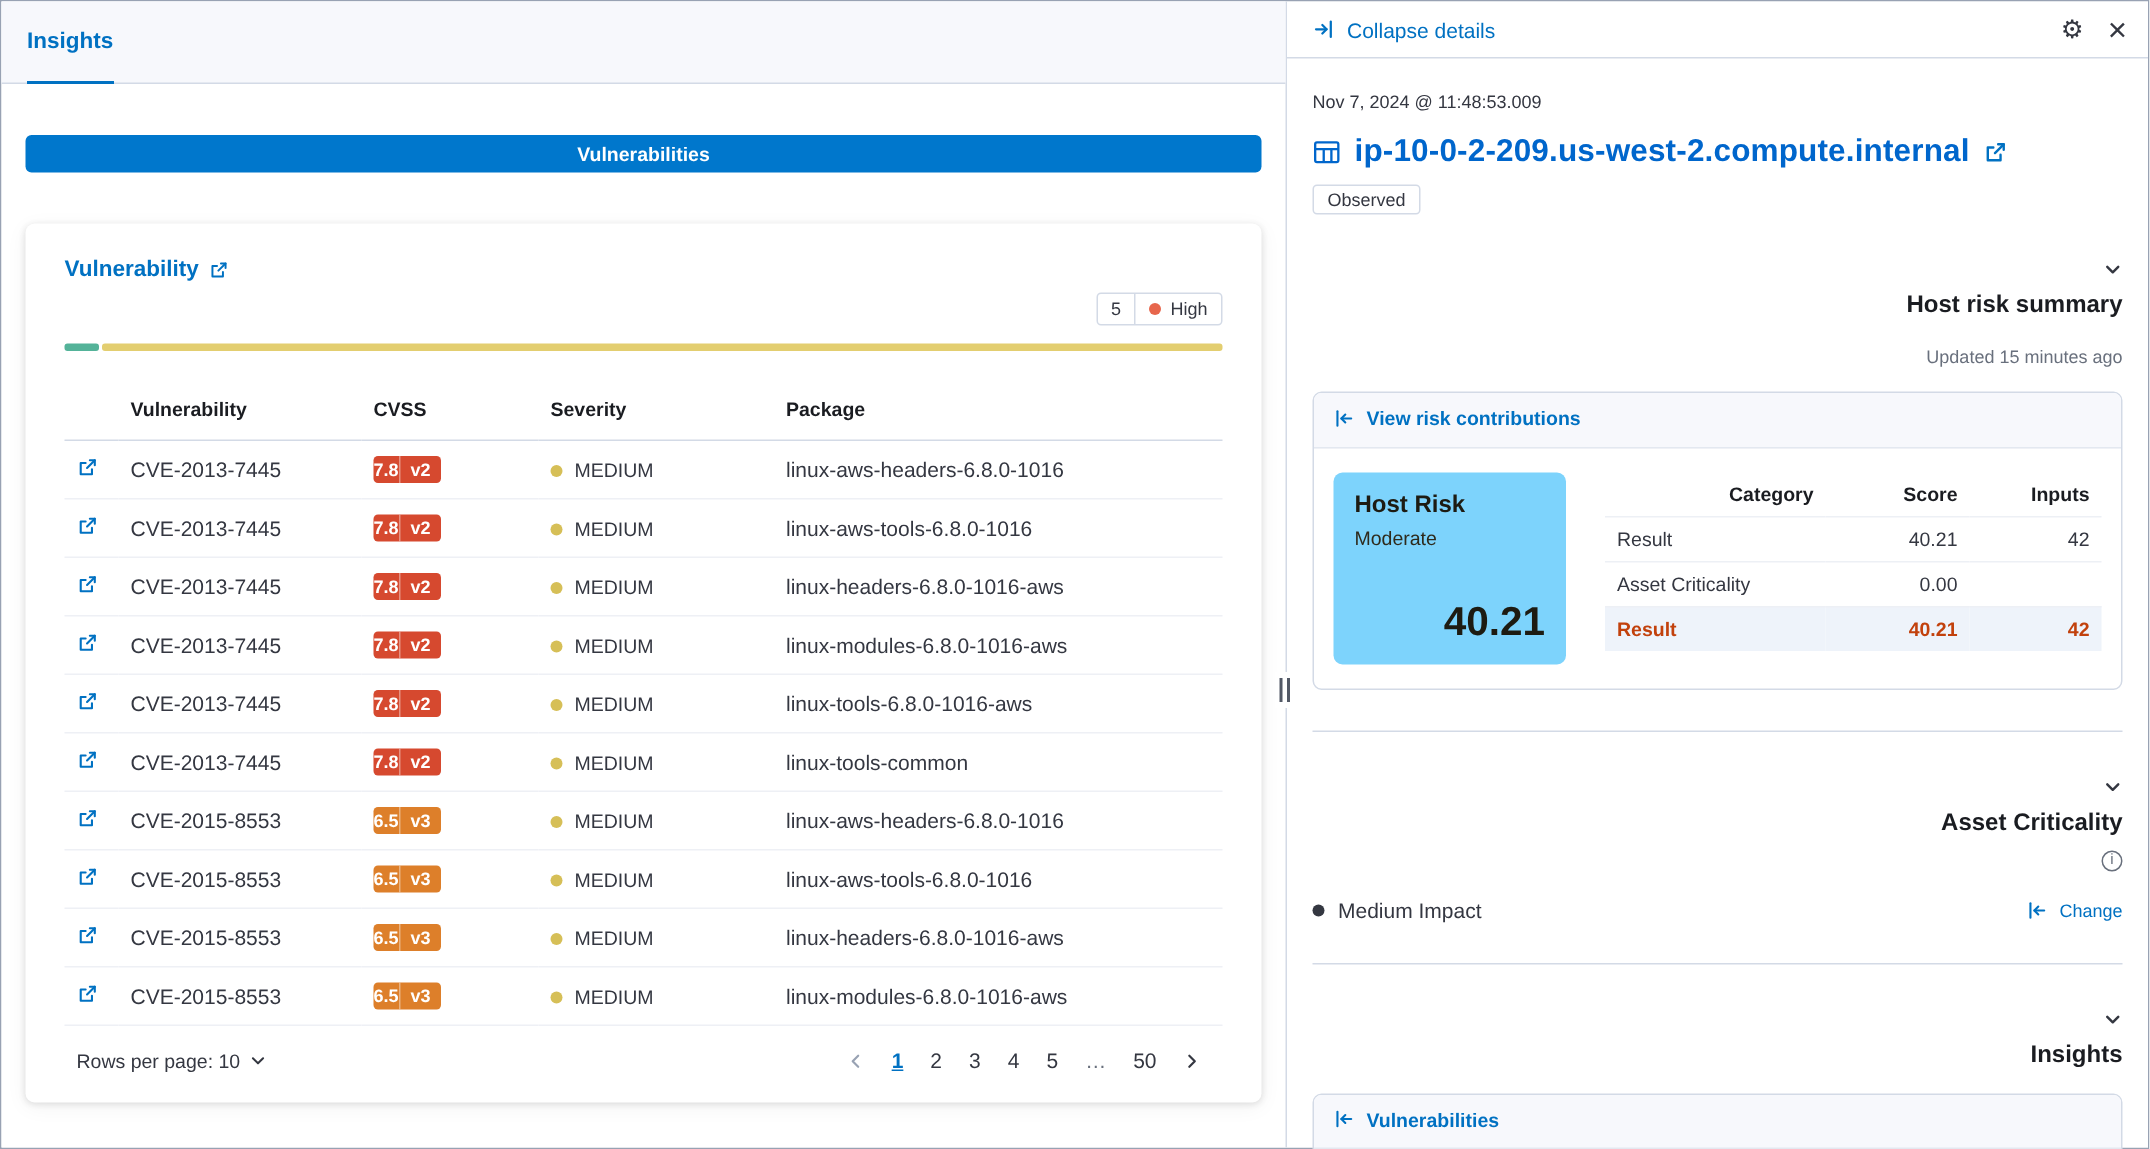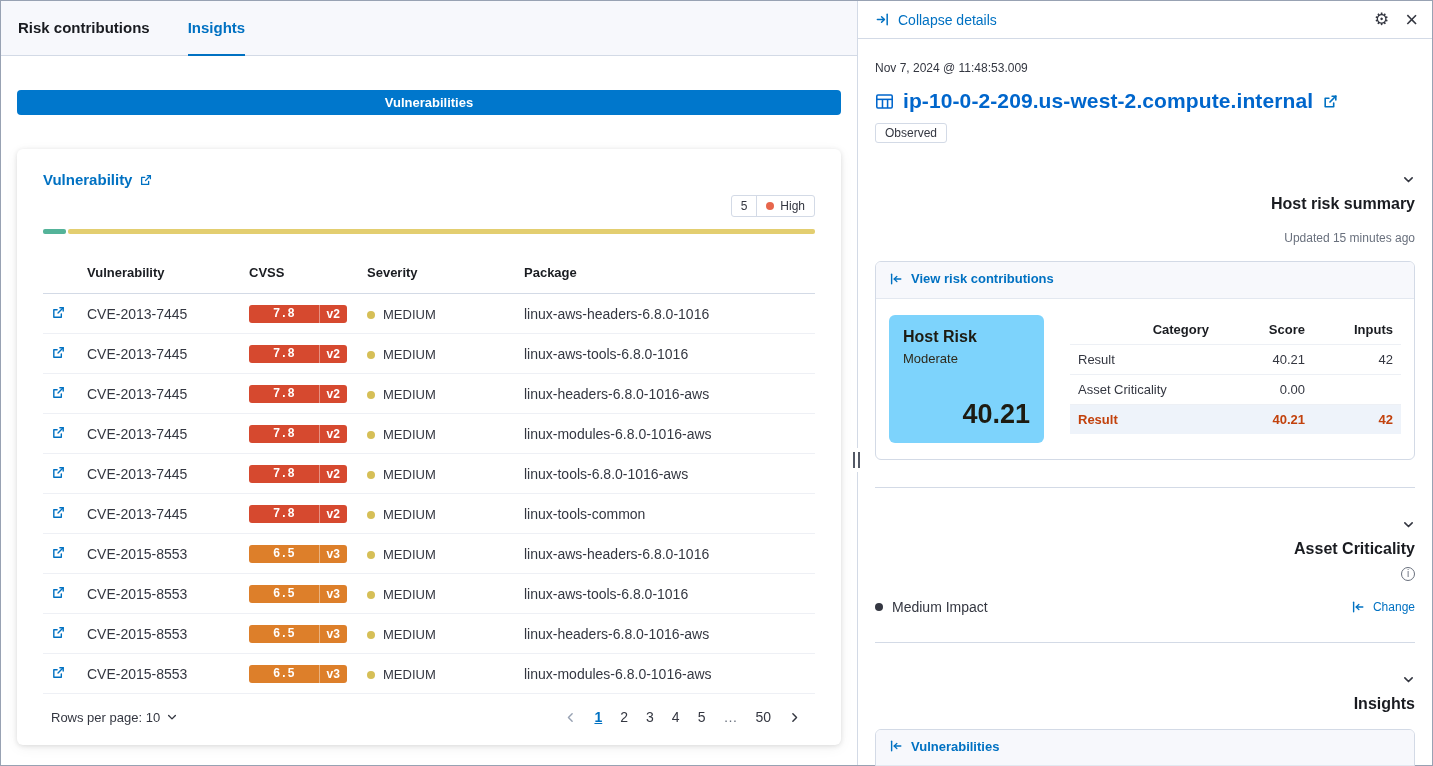--- a/index.html
+++ b/index.html
@@ -35,21 +35,21 @@
   table.vuln-table { width:100%; border-collapse:collapse; margin-top:18px; }
   .vuln-table th { text-align:left; font-size:13px; font-weight:700; color:#1a1c21; padding:13px 8px; border-bottom:1px solid #d3dae6; }
   .vuln-table td { padding:10px 8px; font-size:14px; color:#343741; border-bottom:1px solid #eef0f5; }
   .col-icon { width:36px; }
   .col-vuln { width:162px; }
   .col-cvss { width:118px; }
   .col-sev  { width:157px; }
   .row-open { color:#0071c2; cursor:pointer; display:inline-flex; }
 
   .cvss-badge { display:inline-flex; align-items:stretch; border-radius:3px; color:#fff; font-size:12px; font-weight:600; overflow:hidden; }
-  .cvss-badge .cvss-score { padding:2px 24px;font-family:Liberation Mono, monospace; }
+  .cvss-badge .cvss-score { padding:2px 0; }
   .cvss-badge .cvss-ver { padding:2px 7px; border-left:1px solid rgba(255,255,255,.4); }
   .cvss-red .cvss-badge { background:#d6492f; }
   .cvss-orange .cvss-badge { background:#dd7f2a; }
 
   .sev-dot { width:8px; height:8px; border-radius:50%; background:#d6bf57; display:inline-block; margin-right:8px; }
   .cell-sev span.sev-text { font-size:13px; }
 
   .table-footer { display:flex; justify-content:space-between; align-items:center; padding:13px 8px 8px; }
   .rpp { display:inline-flex; align-items:center; gap:6px; background:none; border:none; font-family:inherit; font-size:13px; color:#343741; cursor:pointer; }
   .pagination { display:flex; align-items:center; gap:4px; font-size:14px; }
@@ -118,21 +118,20 @@
 
   svg { display:block; }
 </style>
 </head>
 <body>
 
 <div class="app">
 
   <div class="left-panel">
     <div class="tabbar">
-      <div class="tab">Risk contributions</div>
       <div class="tab active">Insights</div>
     </div>
 
     <div class="left-content">
       <button class="banner-btn">Vulnerabilities</button>
 
       <div class="card">
         <div class="card-head">
           <a class="card-title">
             <span>Vulnerability</span>

